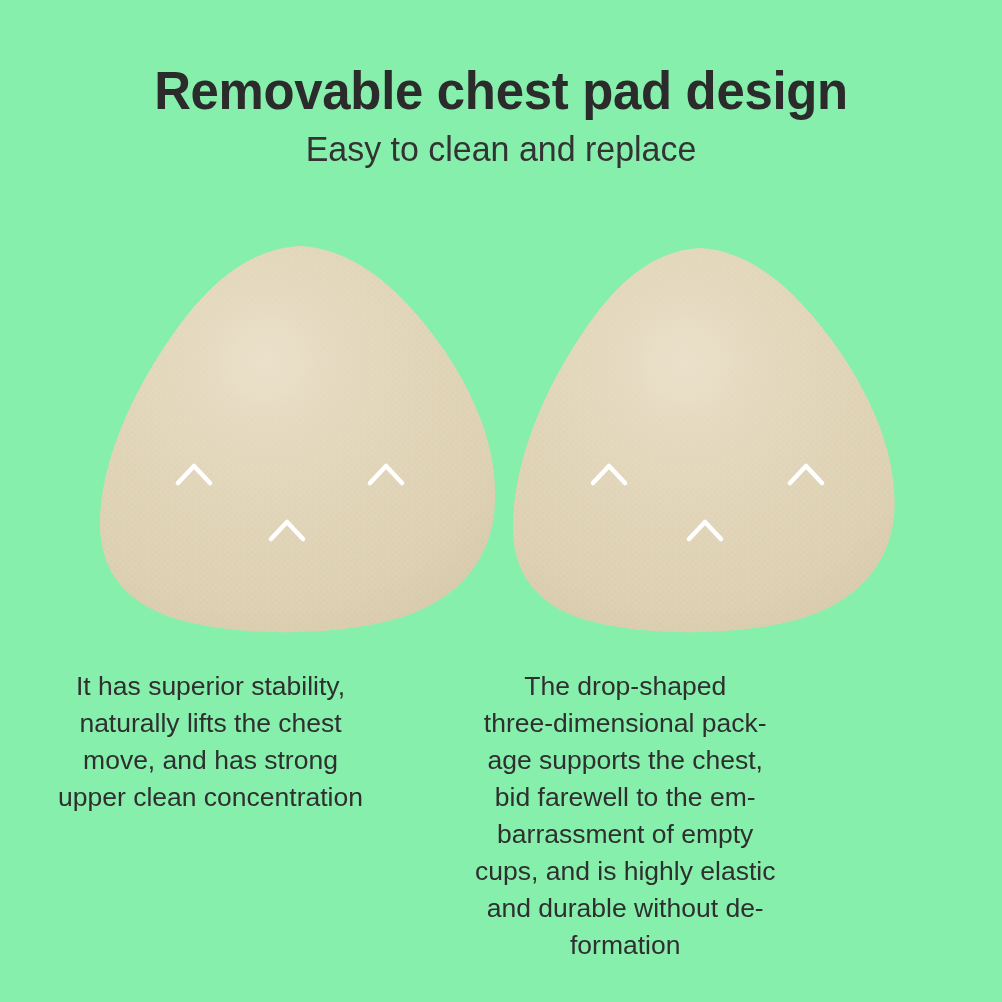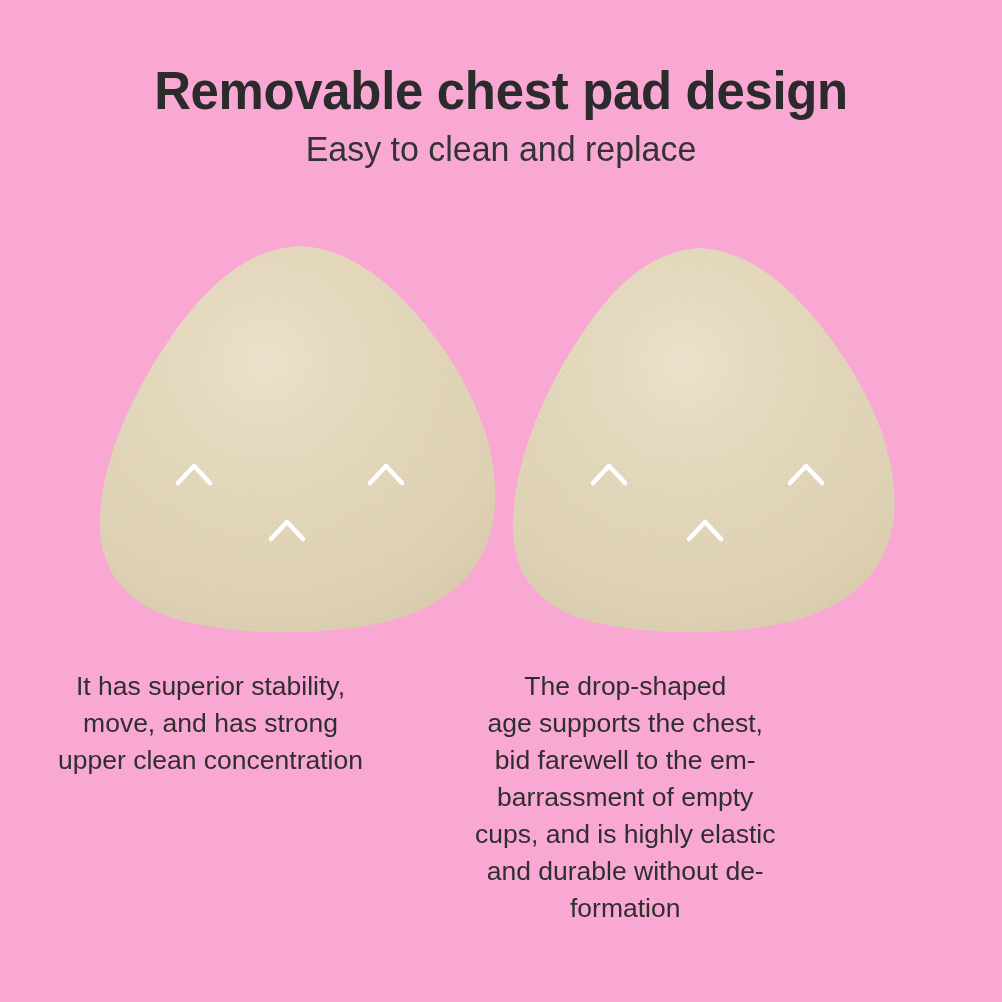--- a/index.html
+++ b/index.html
@@ -11,21 +11,21 @@
     height: 1002px;
     background: #f7f7f7;
     font-family: "Liberation Sans", sans-serif;
     overflow: hidden;
   }
 
   #page {
     position: relative;
     width: 1002px;
     height: 1002px;
-    background: #f9a8d4;
+    background: #86efac;
   }
 
   
   .header {
     position: absolute;
     top: 62px;
     left: 0;
     width: 1002px;
     text-align: center;
   }
@@ -194,26 +194,28 @@
           <use href="#upArrow" x="0" y="0" transform="translate(806,466)"></use>
         </g>
       </g>
     </svg>
   </div>
 
   <div class="captions">
 
     <div class="caption-col left">
       <span class="caption-line">It has superior stability,</span>
+      <span class="caption-line">naturally lifts the chest</span>
       <span class="caption-line">move, and has strong</span>
       <span class="caption-line">upper clean concentration</span>
     </div>
 
     <div class="caption-col right">
       <span class="caption-line">The drop-shaped</span>
+      <span class="caption-line">three-dimensional pack-</span>
       <span class="caption-line">age supports the chest,</span>
       <span class="caption-line">bid farewell to the em-</span>
       <span class="caption-line">barrassment of empty</span>
       <span class="caption-line">cups, and is highly elastic</span>
       <span class="caption-line">and durable without de-</span>
       <span class="caption-line">formation</span>
     </div>
 
   </div>
 

